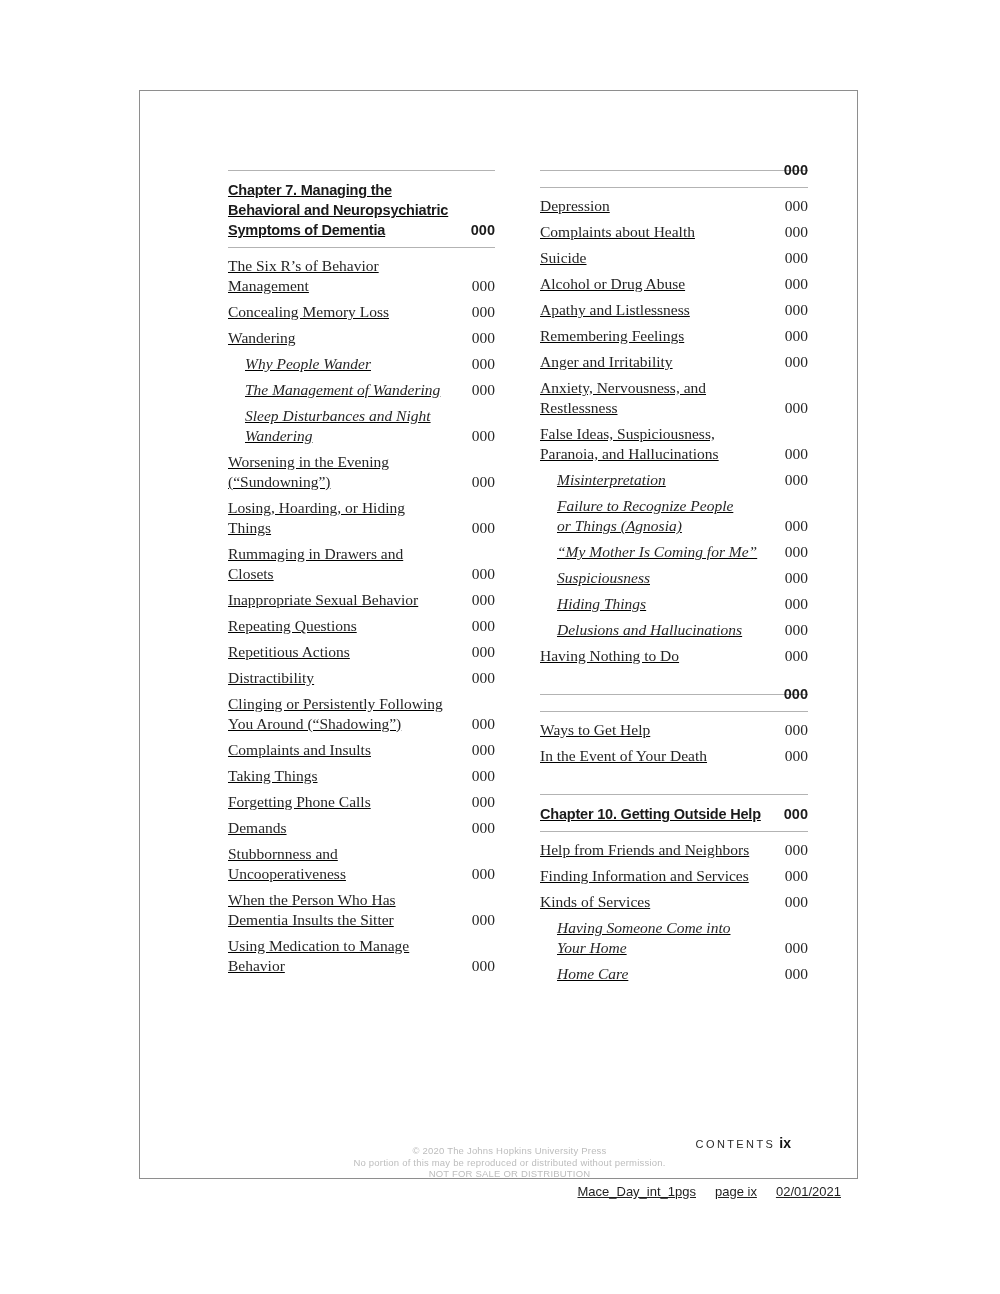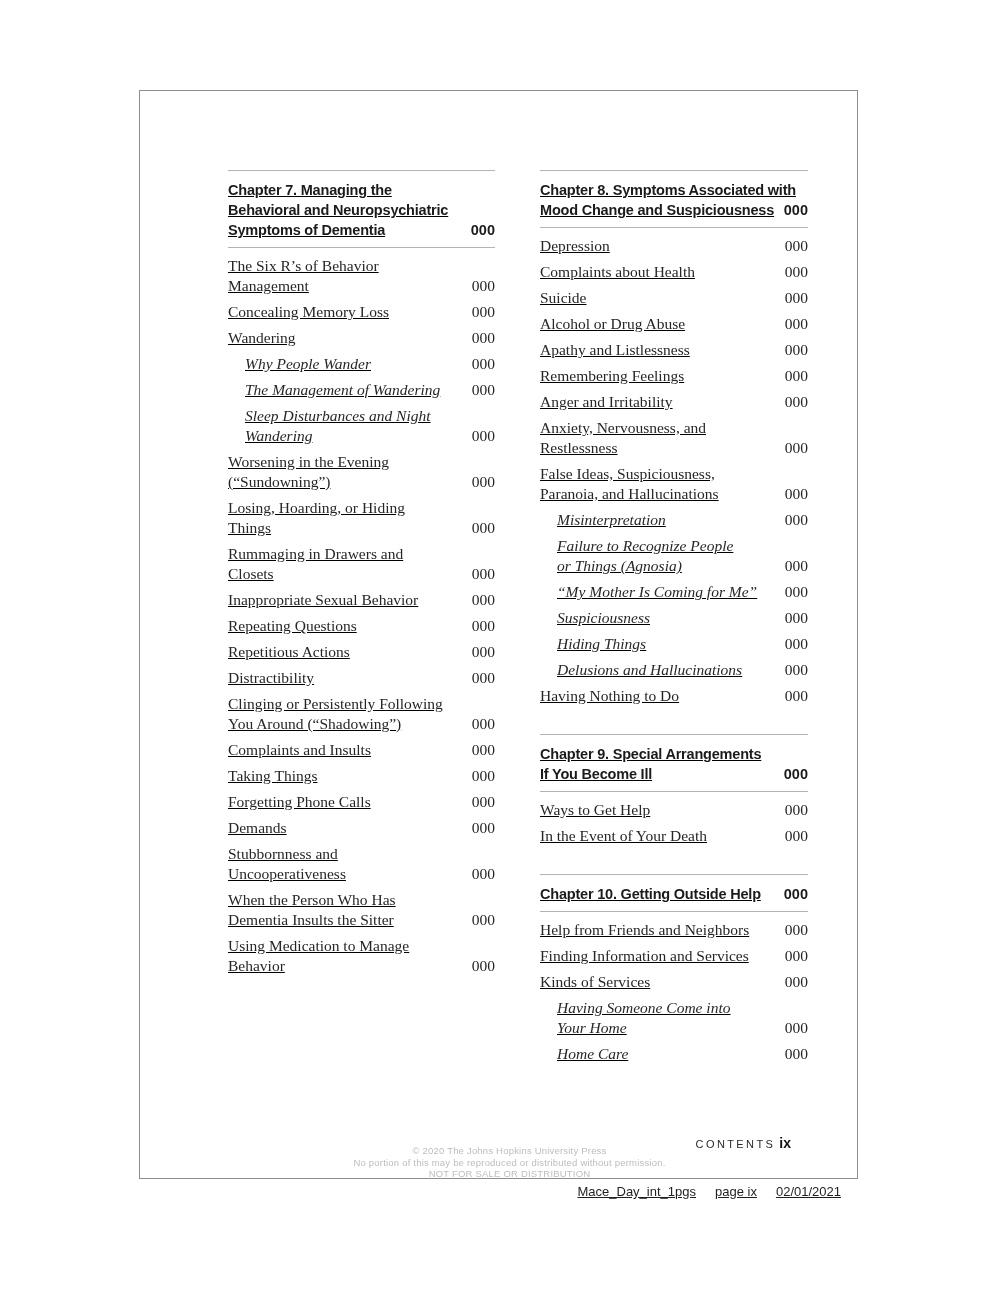--- a/index.html
+++ b/index.html
@@ -199,22 +199,20 @@
         </div>
         <div class="entry">
           <span class="entry-text">Using Medication to Manage
 Behavior</span>
           <span class="entry-page">000</span>
         </div>
       </div>
     </div>
   <div class="toc-col right">
       <div class="chapter-block">
-        <span class="chapter-title">Chapter 8. Symptoms Associated with
-Mood Change and Suspiciousness</span>
         <span class="chapter-page">000</span>
       </div>
       <div class="entries">
         <div class="entry">
           <span class="entry-text">Depression</span>
           <span class="entry-page">000</span>
         </div>
         <div class="entry">
           <span class="entry-text">Complaints about Health</span>
           <span class="entry-page">000</span>
@@ -273,22 +271,20 @@
         <div class="entry indent italic">
           <span class="entry-text">Delusions and Hallucinations</span>
           <span class="entry-page">000</span>
         </div>
         <div class="entry">
           <span class="entry-text">Having Nothing to Do</span>
           <span class="entry-page">000</span>
         </div>
       </div>
       <div class="chapter-block">
-        <span class="chapter-title">Chapter 9. Special Arrangements
-If You Become Ill</span>
         <span class="chapter-page">000</span>
       </div>
       <div class="entries">
         <div class="entry">
           <span class="entry-text">Ways to Get Help</span>
           <span class="entry-page">000</span>
         </div>
         <div class="entry">
           <span class="entry-text">In the Event of Your Death</span>
           <span class="entry-page">000</span>

